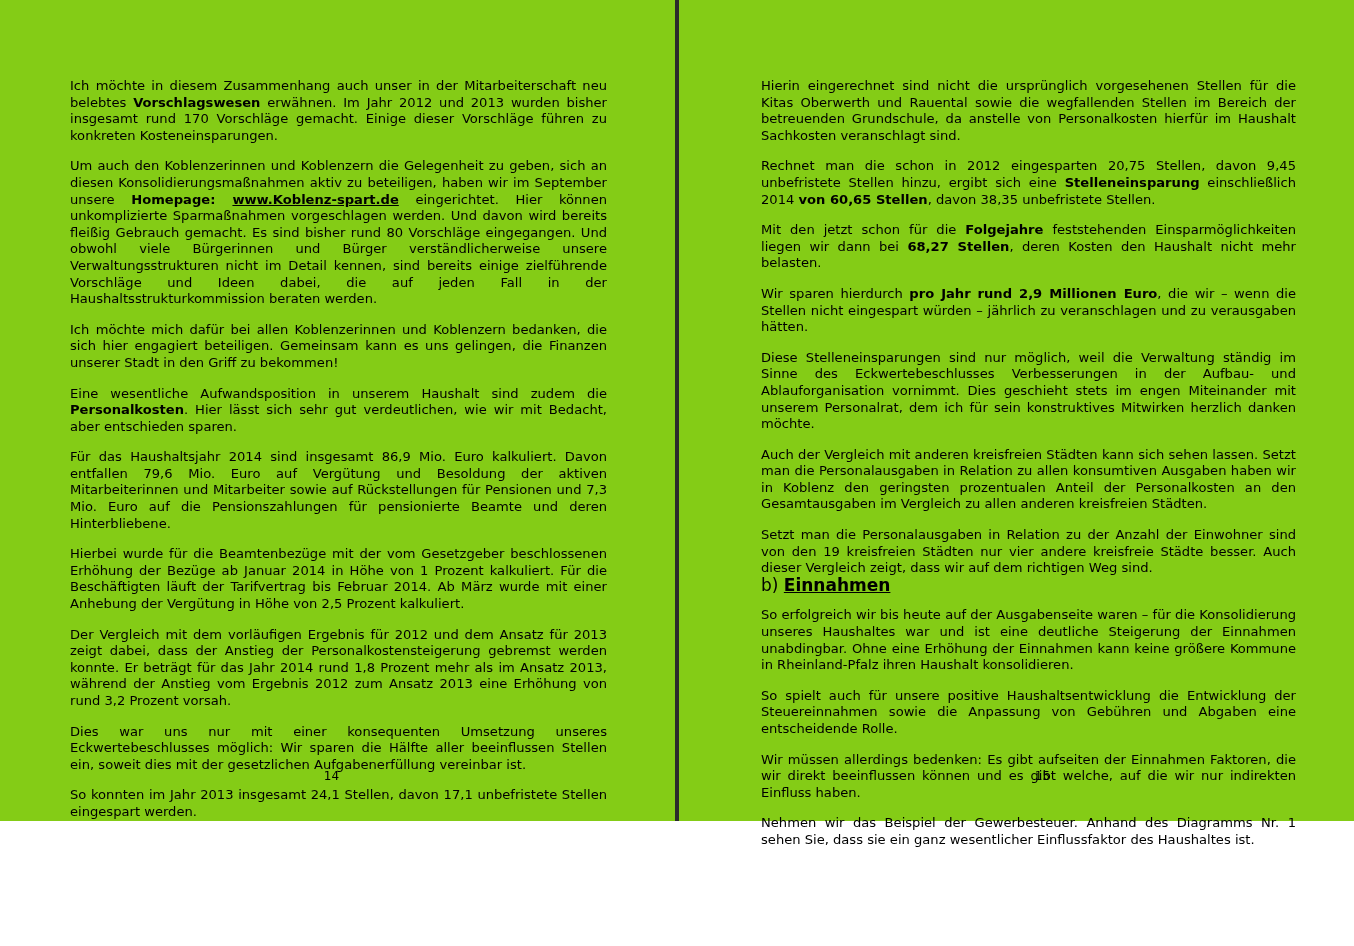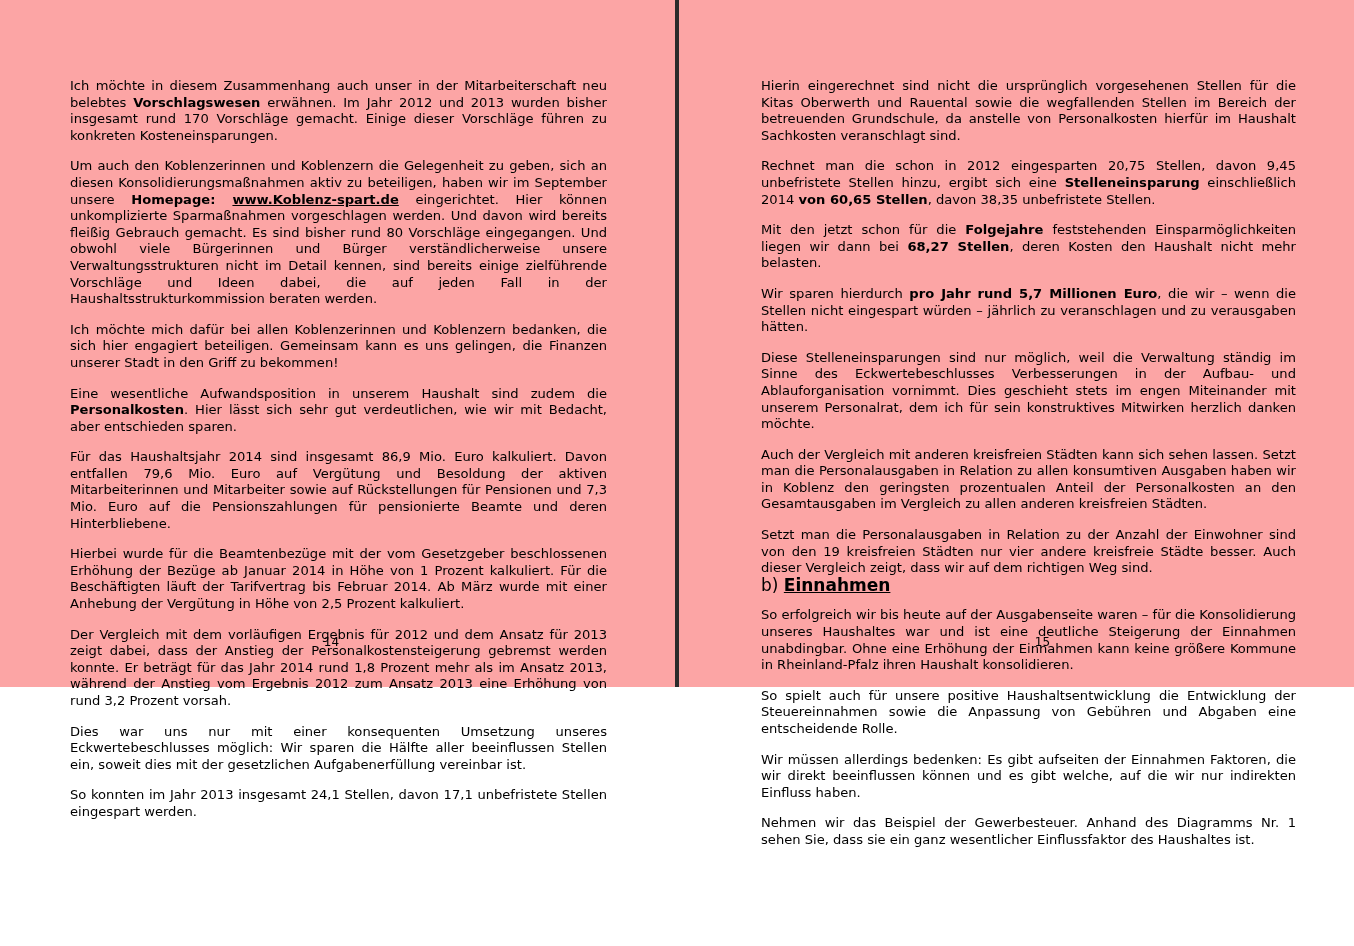--- a/index.html
+++ b/index.html
@@ -17,23 +17,23 @@
   .spread {
     position: relative;
     width: 1354px;
     height: 946px;
     display: flex;
     box-sizing: border-box;
   }
   .page {
     position: relative;
     width: 677px;
-    height: 687px;
+    height: 821px;
     box-sizing: border-box;
-    background: #fca5a5;
+    background: #84cc16;
   }
   .page-left {
     border-right: 2px solid #2b2b2b;
   }
   .page-right {
     border-left: 2px solid #2b2b2b;
   }
   .page-body {
     position: absolute;
     top: 78px;
@@ -108,21 +108,21 @@
       </div>
     <div class="page-number">14</div>
   </div>
 
   <div class="page page-right">
     <div class="page-body">
       <div>
           <p class="para"><span>Hierin eingerechnet sind nicht die ursprünglich vorgesehenen Stellen für die Kitas Oberwerth und Rauental sowie die wegfallenden Stellen im Bereich der betreuenden Grundschule, da anstelle von Personalkosten hierfür im Haushalt Sachkosten veranschlagt sind.</span></p>
           <p class="para"><span>Rechnet man die schon in 2012 eingesparten 20,75 Stellen, davon 9,45 unbefristete Stellen hinzu, ergibt sich eine </span><span class="b">Stelleneinsparung</span><span> einschließlich 2014 </span><span class="b">von 60,65 Stellen</span><span>, davon 38,35 unbefristete Stellen.</span></p>
           <p class="para"><span>Mit den jetzt schon für die </span><span class="b">Folgejahre</span><span> feststehenden Einsparmöglichkeiten liegen wir dann bei </span><span class="b">68,27 Stellen</span><span>, deren Kosten den Haushalt nicht mehr belasten.</span></p>
-          <p class="para"><span>Wir sparen hierdurch </span><span class="b">pro Jahr rund 5,7 Millionen Euro</span><span>, die wir – wenn die Stellen nicht eingespart würden – jährlich zu veranschlagen und zu verausgaben hätten.</span></p>
+          <p class="para"><span>Wir sparen hierdurch </span><span class="b">pro Jahr rund 2,9 Millionen Euro</span><span>, die wir – wenn die Stellen nicht eingespart würden – jährlich zu veranschlagen und zu verausgaben hätten.</span></p>
           <p class="para"><span>Diese Stelleneinsparungen sind nur möglich, weil die Verwaltung ständig im Sinne des Eckwertebeschlusses Verbesserungen in der Aufbau- und Ablauforganisation vornimmt. Dies geschieht stets im engen Miteinander mit unserem Personalrat, dem ich für sein konstruktives Mitwirken herzlich danken möchte.</span></p>
           <p class="para"><span>Auch der Vergleich mit anderen kreisfreien Städten kann sich sehen lassen. Setzt man die Personalausgaben in Relation zu allen konsumtiven Ausgaben haben wir in Koblenz den geringsten prozentualen Anteil der Personalkosten an den Gesamtausgaben im Vergleich zu allen anderen kreisfreien Städten.</span></p>
           <p class="para"><span>Setzt man die Personalausgaben in Relation zu der Anzahl der Einwohner sind von den 19 kreisfreien Städten nur vier andere kreisfreie Städte besser. Auch dieser Vergleich zeigt, dass wir auf dem richtigen Weg sind.</span></p>
         </div>
       <p class="heading">
         <span class="lbl">b) </span><span class="ttl">Einnahmen</span>
       </p>
       <div>
           <p class="para"><span>So erfolgreich wir bis heute auf der Ausgabenseite waren – für die Konsolidierung unseres Haushaltes war und ist eine deutliche Steigerung der Einnahmen unabdingbar. Ohne eine Erhöhung der Einnahmen kann keine größere Kommune in Rheinland-Pfalz ihren Haushalt konsolidieren.</span></p>
           <p class="para"><span>So spielt auch für unsere positive Haushaltsentwicklung die Entwicklung der Steuereinnahmen sowie die Anpassung von Gebühren und Abgaben eine entscheidende Rolle.</span></p>

